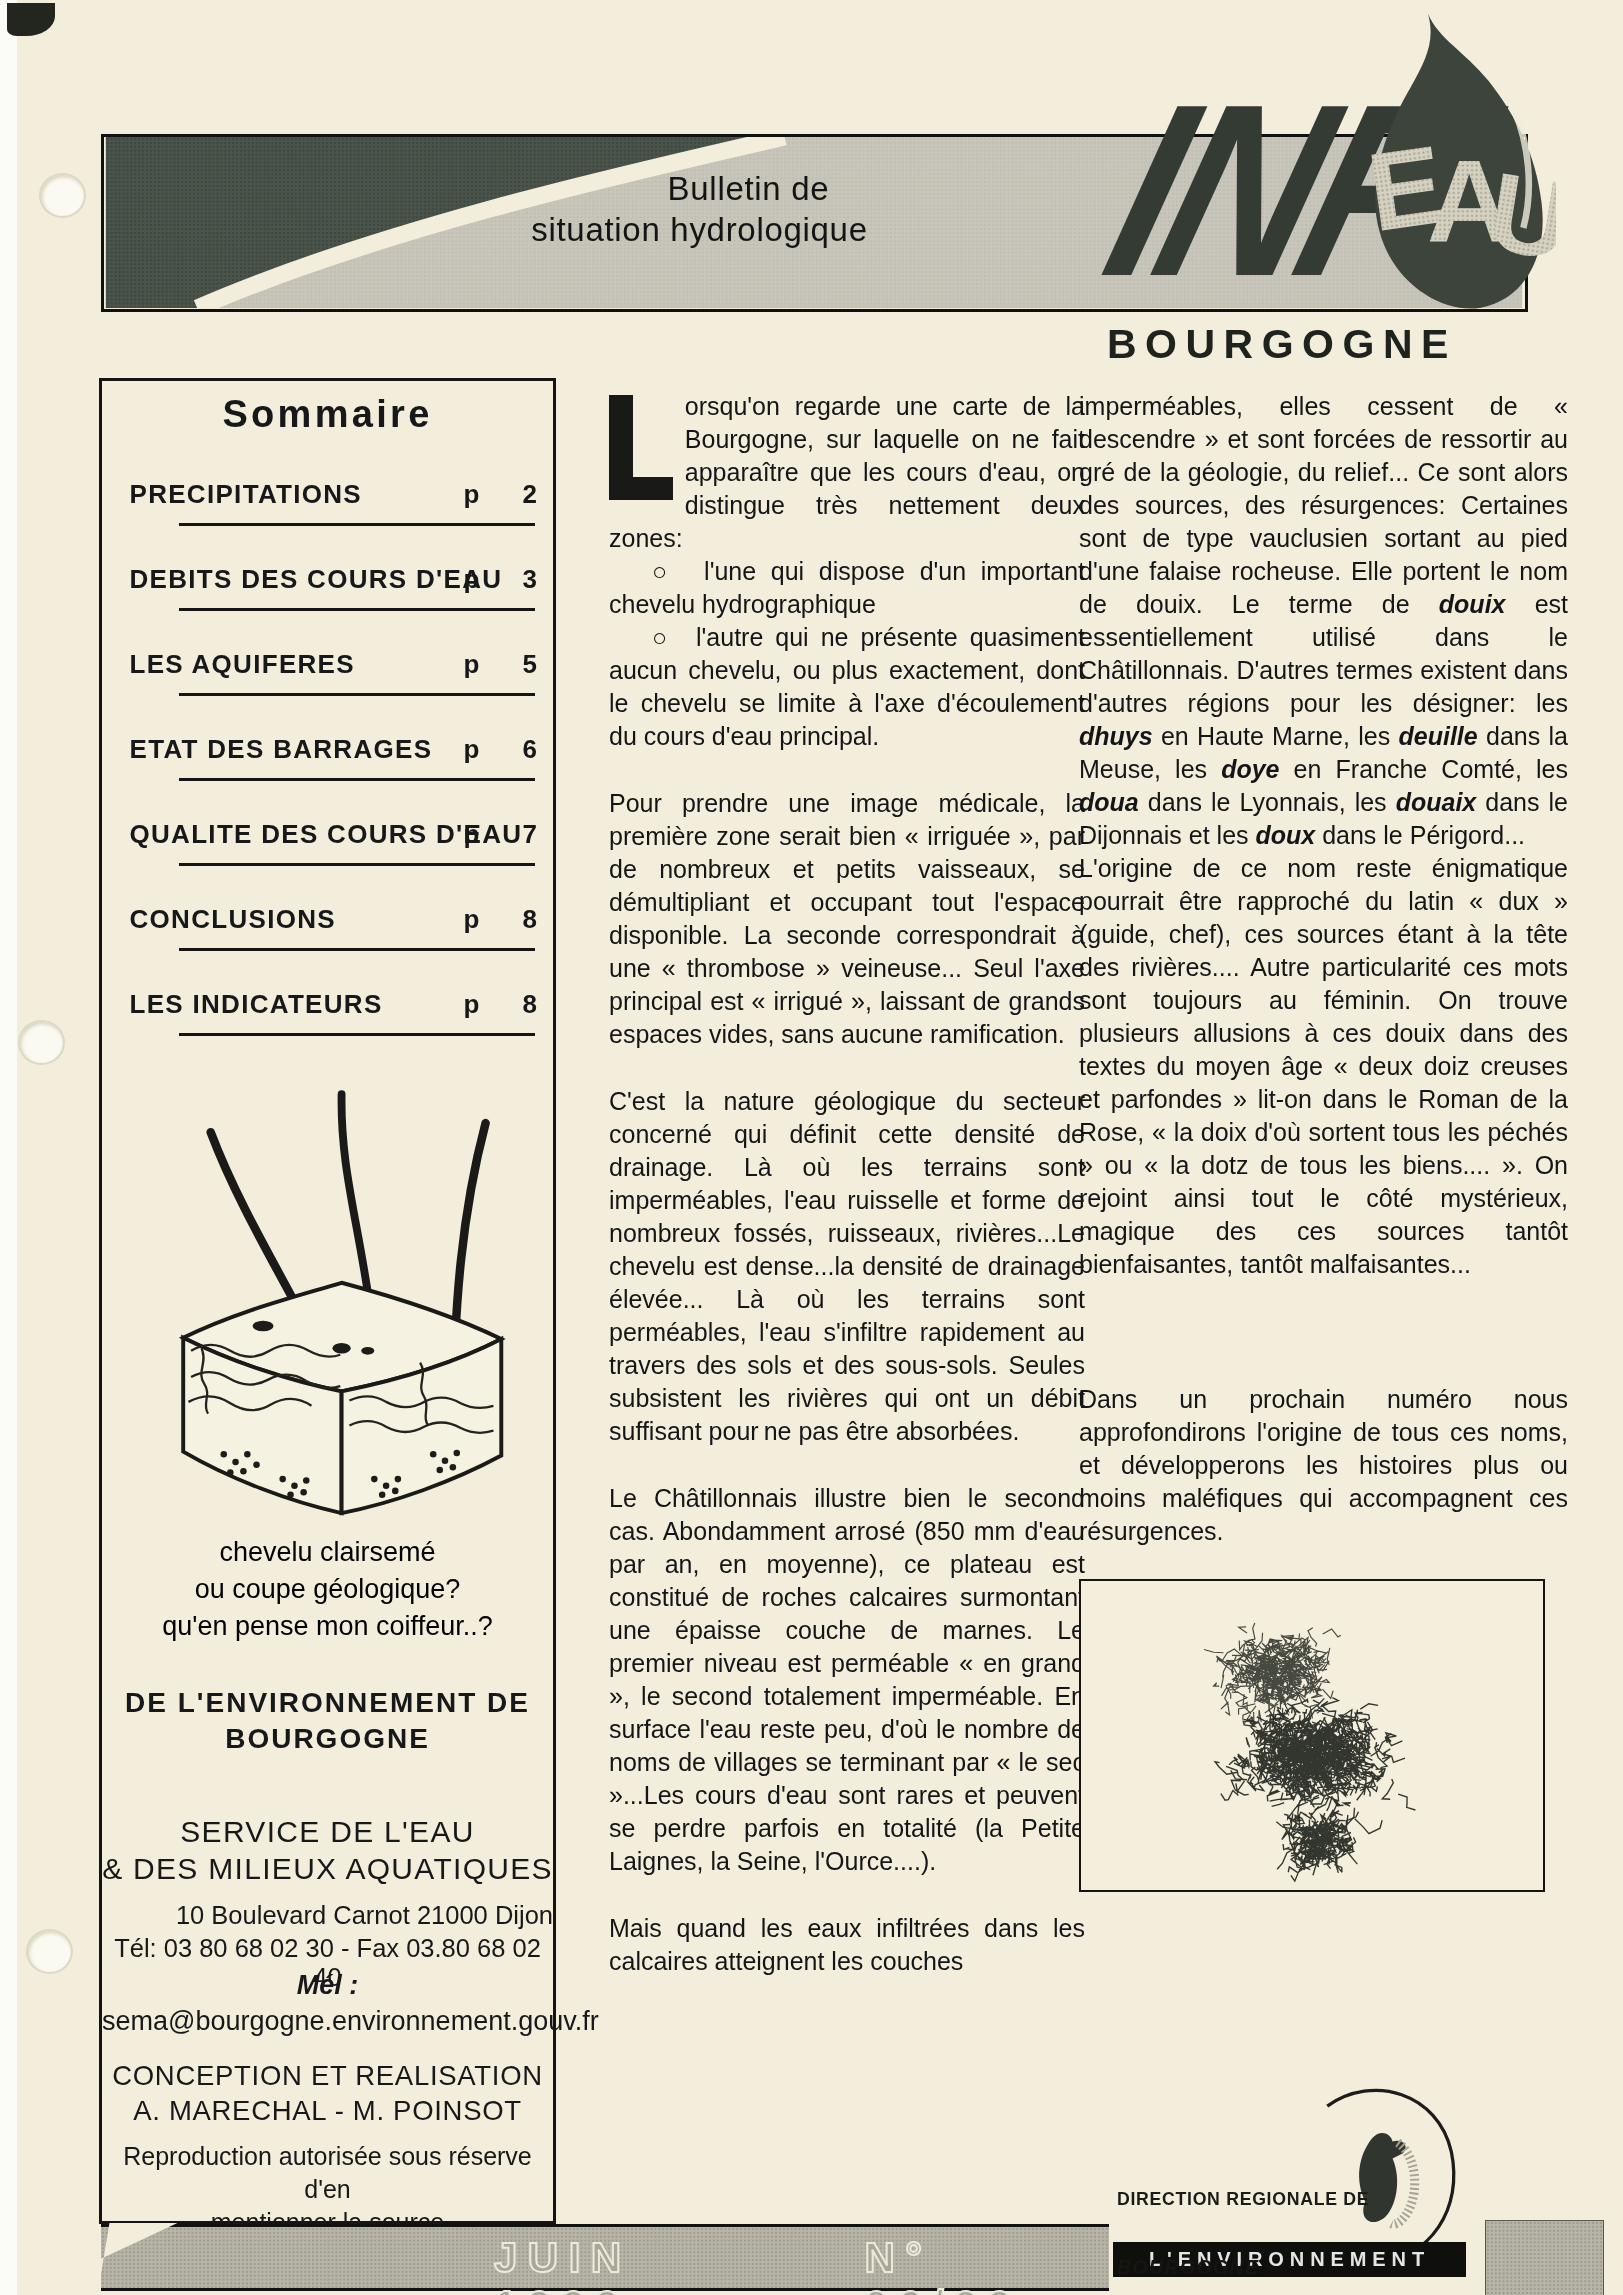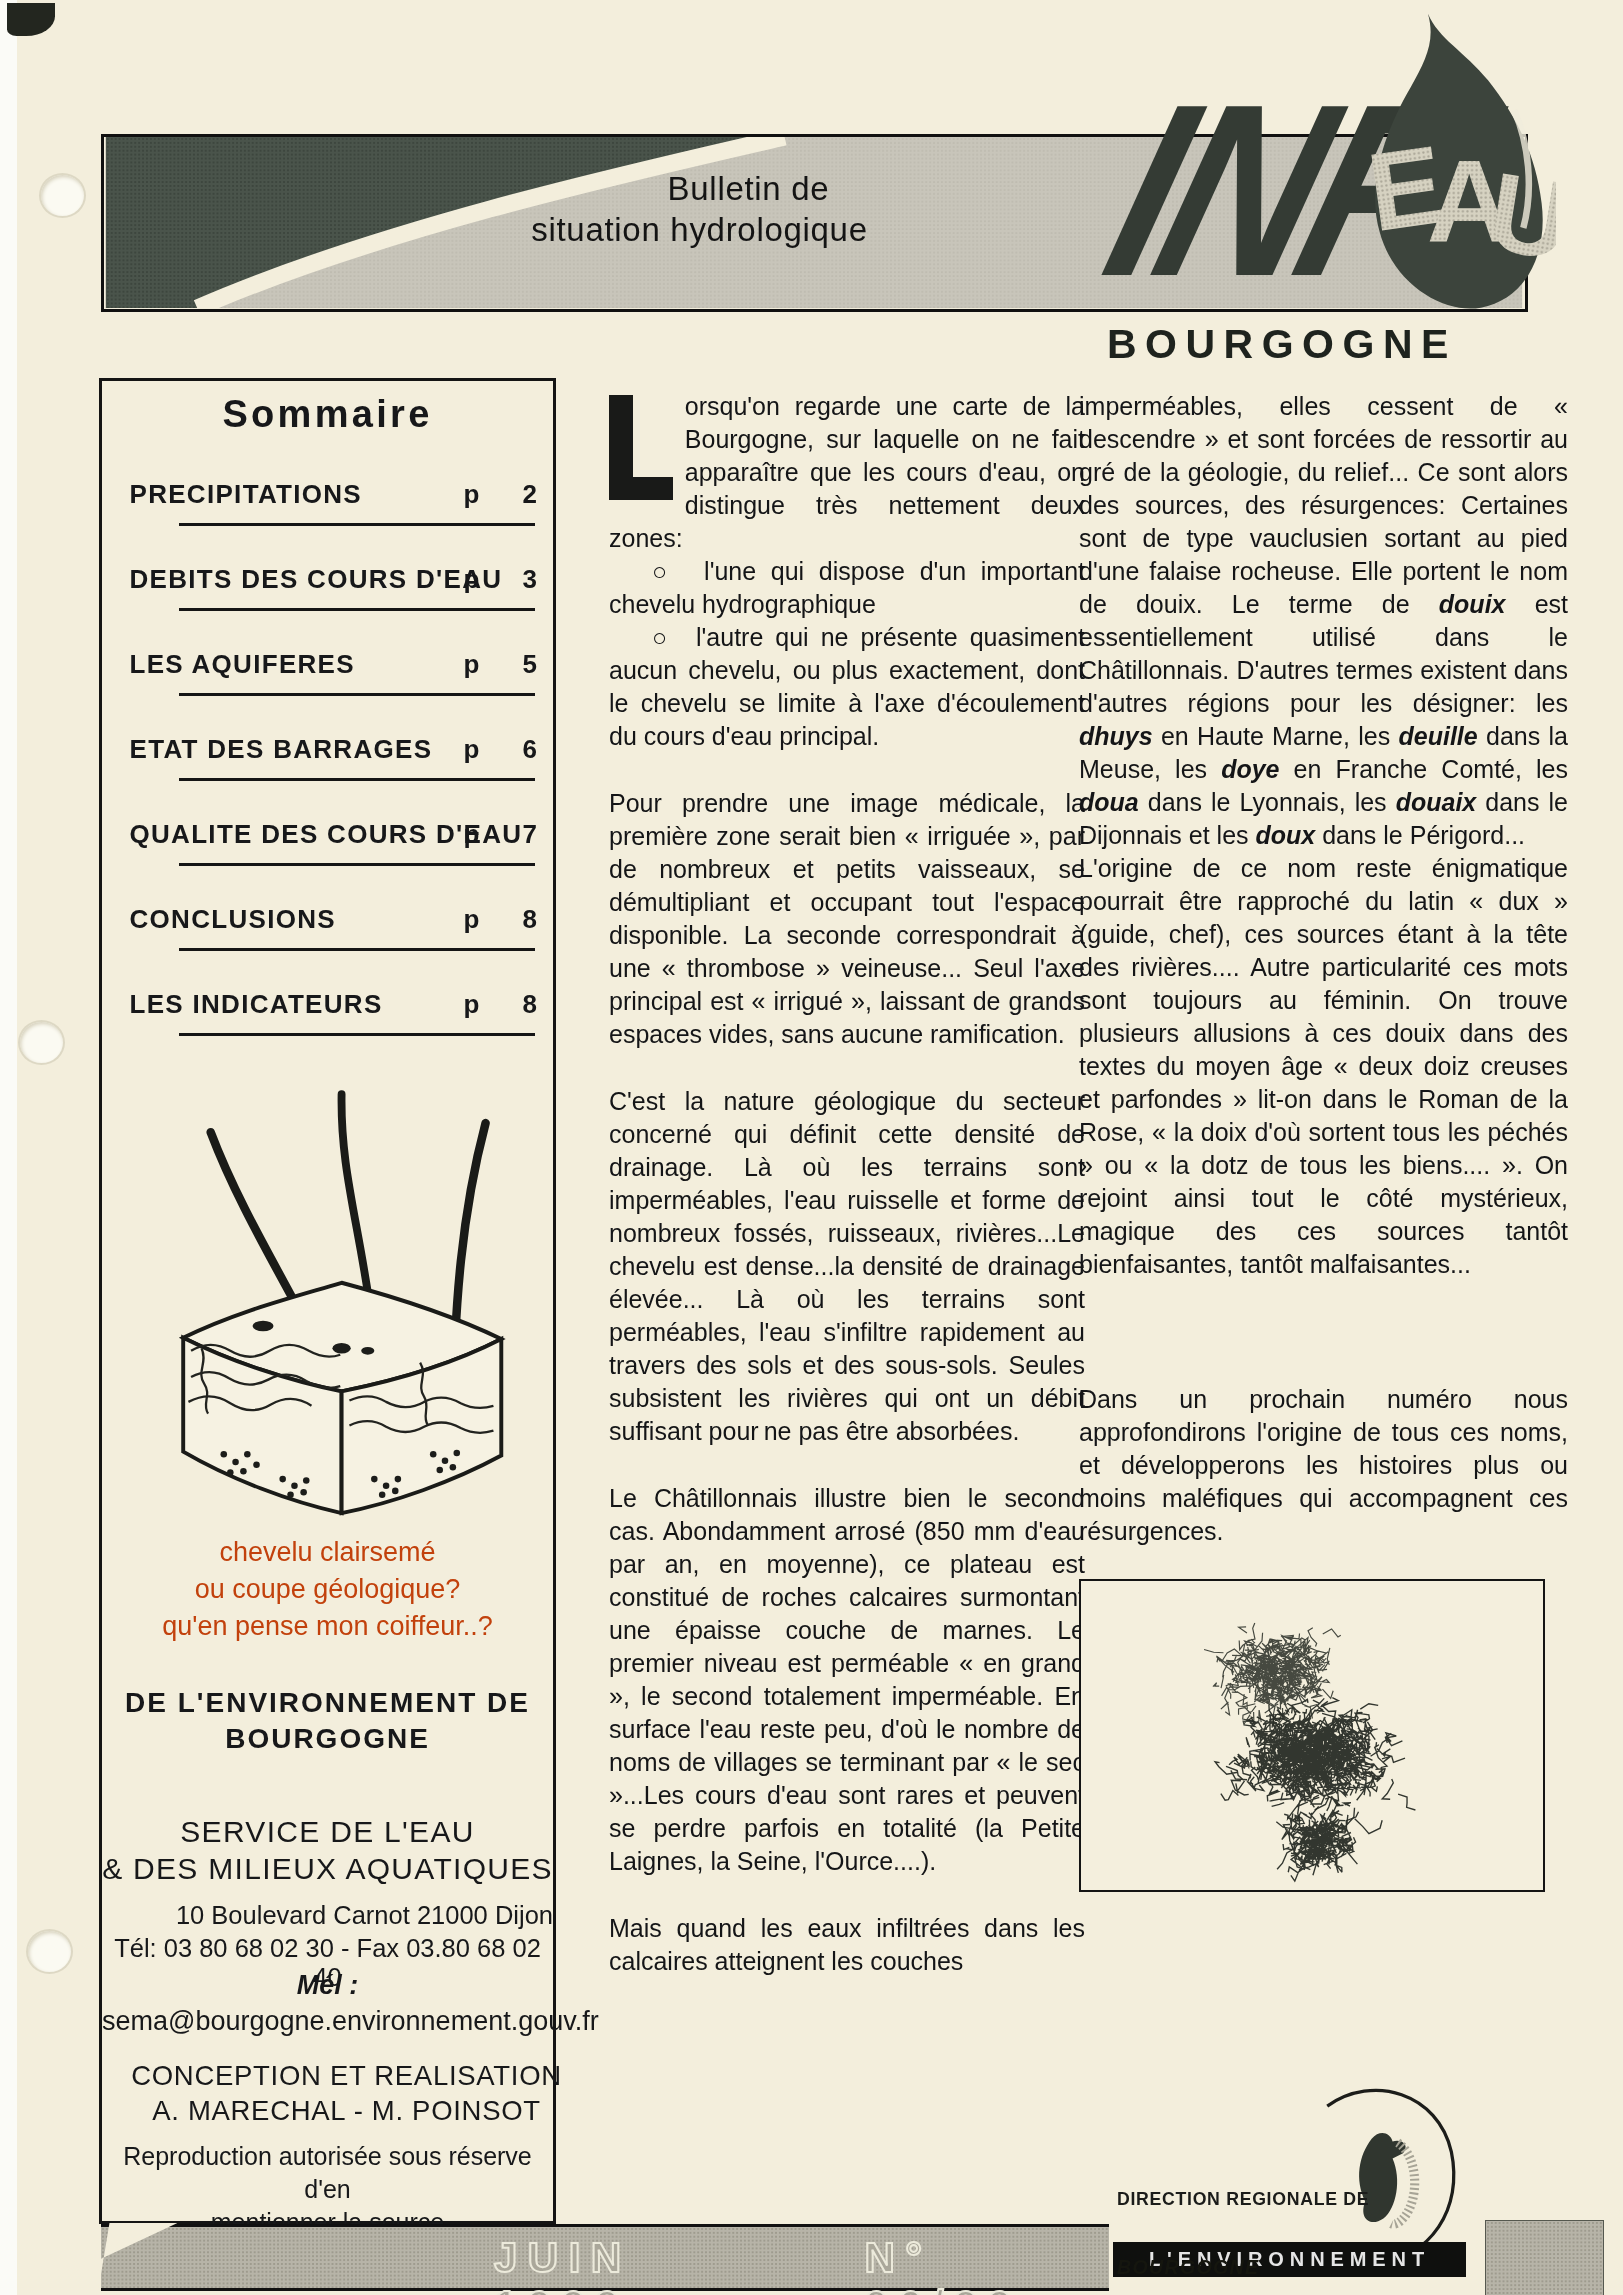--- a/index.html
+++ b/index.html
@@ -26,28 +26,28 @@
   .som-title{position:absolute;left:0;top:11.8px;width:100%;text-align:center;font-weight:bold;font-size:38px;letter-spacing:3.3px;}
   .som-items{position:absolute;left:0;top:86px;width:100%;}
   .som-item{position:relative;height:85px;}
   .som-row{position:absolute;left:27.5px;right:18.3px;top:11.8px;display:flex;align-items:baseline;
            font-weight:bold;font-size:26px;letter-spacing:1.3px;}
   .som-label{flex:0 0 auto;}
   .som-p{position:absolute;left:334px;}
   .som-num{position:absolute;left:393px;}
   .som-rule{position:absolute;left:77px;right:18.3px;top:56px;border-bottom:3.3px solid #151515;}
   .illu{position:absolute;left:43px;top:674px;}
-  .caption{position:absolute;left:0;top:1153px;width:100%;text-align:center;font-size:27px;line-height:37px;color:#c2410c;}
+  .caption{position:absolute;left:0;top:1153px;width:100%;text-align:center;font-size:27px;line-height:37px;color:#000000;}
   .org{position:absolute;left:0;top:1304px;width:100%;text-align:center;font-weight:bold;font-size:28px;line-height:36px;letter-spacing:2px;}
   .service{position:absolute;left:0;top:1432px;width:100%;text-align:center;font-size:30px;line-height:37px;letter-spacing:1.3px;}
   .address{position:absolute;left:0;top:1520px;width:100%;text-align:right;font-size:25.5px;}
   .phone{position:absolute;left:0;top:1553px;width:100%;text-align:center;font-size:25.5px;}
   .mel{position:absolute;left:0;top:1589px;width:100%;text-align:center;font-size:27px;font-weight:bold;font-style:italic;}
   .email{position:absolute;left:0;top:1625px;width:100%;text-align:center;font-size:27px;}
-  .conception{position:absolute;left:0;top:1677px;width:100%;text-align:center;font-size:27.5px;line-height:35px;letter-spacing:0.7px;padding-left:19px;}
+  .conception{position:absolute;left:0;top:1677px;width:100%;text-align:center;font-size:27.5px;line-height:35px;letter-spacing:0.7px;}
   .repro{position:absolute;left:0;top:1759px;width:100%;text-align:center;font-size:25px;line-height:33px;}
 
   
   .col{position:absolute;top:390px;font-size:25px;line-height:33px;text-align:justify;color:#141517;}
   #col1{left:581px;width:476px;margin-left:28px;}
   #col2{left:1079px;width:489px;}
   .para{margin:0;}
   .para.gap{margin-top:34px;}
   .para.biggap{margin-top:102px;}
   .para.bullet{text-indent:43px;}

